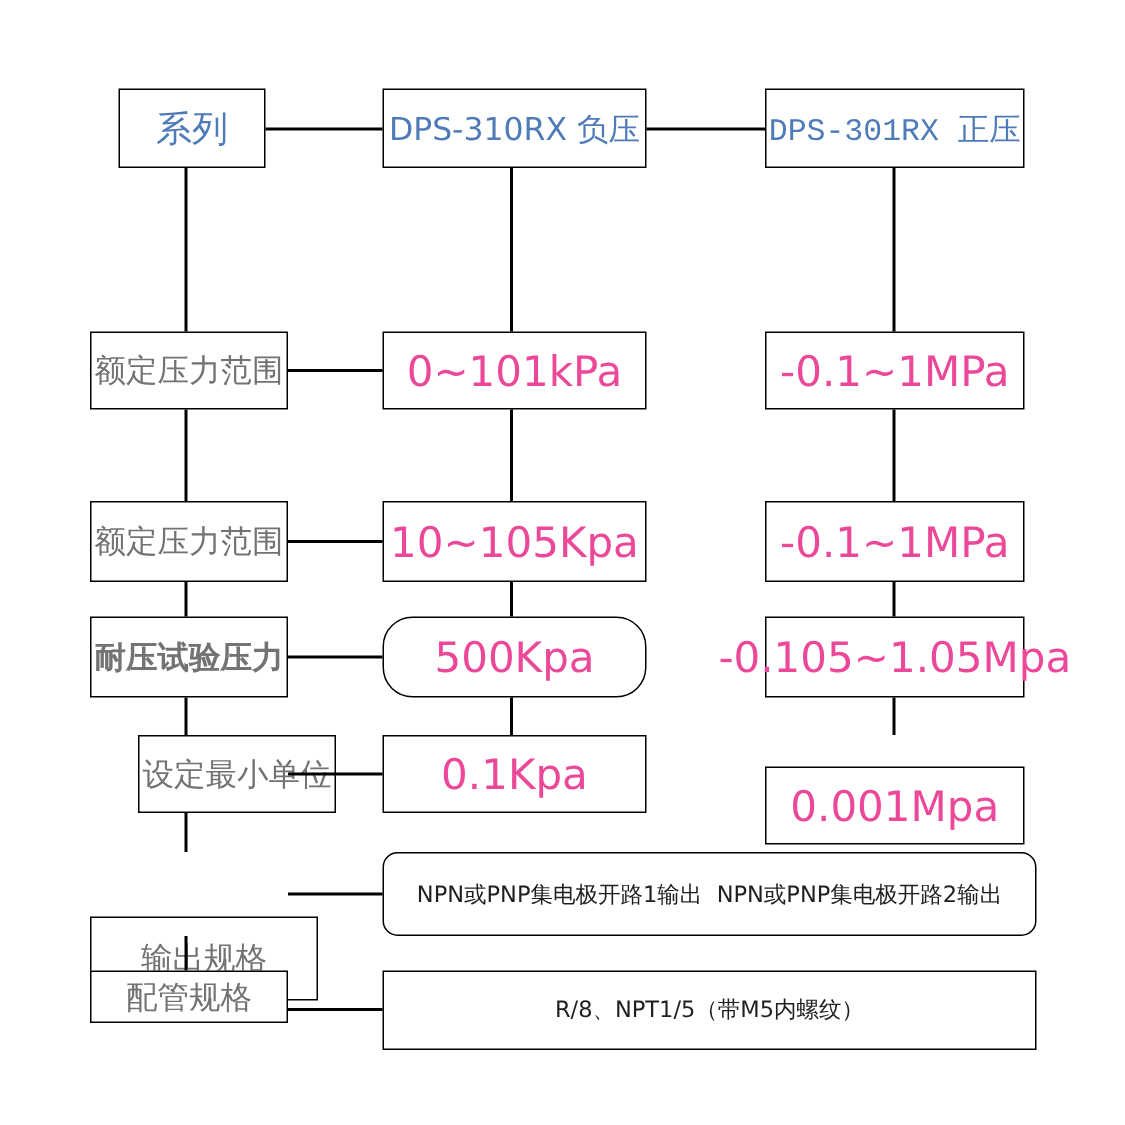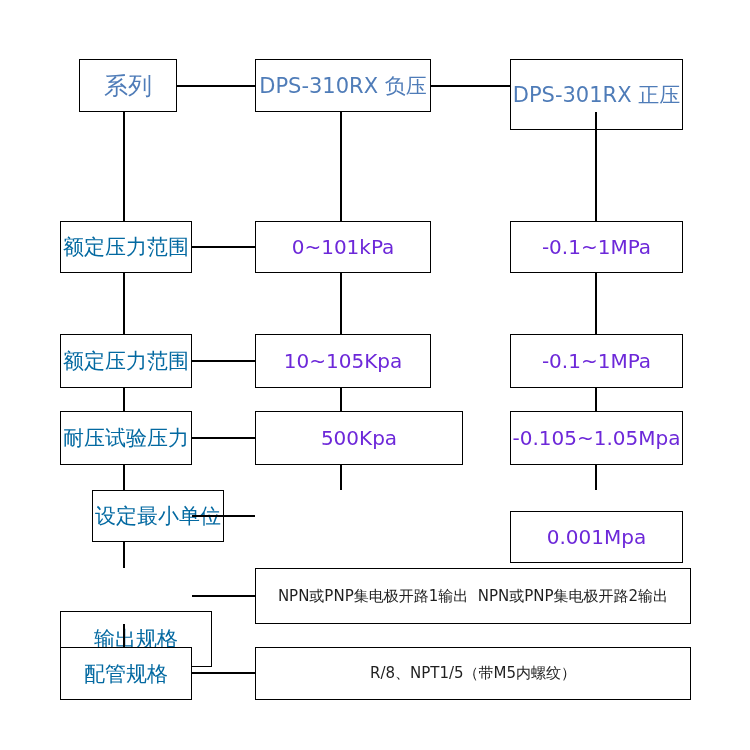--- a/index.html
+++ b/index.html
@@ -20,74 +20,75 @@
     box-sizing: border-box;
     border: 1.5px solid #000000;
     background: #ffffff;
     display: flex;
     align-items: center;
     justify-content: center;
     white-space: pre;
     text-align: center;
   }
   .label-box {
-    color: #0369a1;
+    color: #737373;
     font-size: 21px;
   }
   .series-box {
     color: #4f7cb8;
     font-size: 24px;
   }
   .model-box {
     color: #4f7cb8;
     font-size: 21px;
   }
   .value-box {
-    color: #6d28d9;
-    font-size: 20px;
+    color: #ec4899;
+    font-size: 28px;
   }
   .wide-box {
     color: #1f1f1f;
     font-size: 15px;
   }
   .line {
     position: absolute;
     background: #000000;
   }
   .h-line { height: 1.5px; }
   .v-line { width: 1.5px; }
 </style>
 </head>
 <body>
 
 <div class="canvas">
 
   <div class="box series-box" style="left:79px; top:59px; width:98px; height:53px;">系列</div>
   <div class="box model-box" style="left:255px; top:59px; width:176px; height:53px;">DPS-310RX 负压</div>
-  <div class="box model-box" style="left:510px; top:59px; width:173px; height:71px;">DPS-301RX 正压</div>
+  <div class="box model-box" style="left:510px; top:59px; width:173px; height:53px;font-family:Liberation Mono, monospace;">DPS-301RX 正压</div>
 
   <div class="box label-box" style="left:60px; top:221px; width:132px; height:52px;">额定压力范围</div>
   <div class="box value-box" style="left:255px; top:221px; width:176px; height:52px;">0~101kPa</div>
   <div class="box value-box" style="left:510px; top:221px; width:173px; height:52px;">-0.1~1MPa</div>
 
   <div class="box label-box" style="left:60px; top:334px; width:132px; height:54px;">额定压力范围</div>
   <div class="box value-box" style="left:255px; top:334px; width:176px; height:54px;">10~105Kpa</div>
   <div class="box value-box" style="left:510px; top:334px; width:173px; height:54px;">-0.1~1MPa</div>
 
-  <div class="box label-box" style="left:60px; top:411px; width:132px; height:54px;">耐压试验压力</div>
-  <div class="box value-box" style="left:255px; top:411px; width:208px; height:54px;">500Kpa</div>
+  <div class="box label-box" style="left:60px; top:411px; width:132px; height:54px;font-weight:bold;">耐压试验压力</div>
+  <div class="box value-box" style="left:255px; top:411px; width:176px; height:54px;border-radius:20px;">500Kpa</div>
   <div class="box value-box" style="left:510px; top:411px; width:173px; height:54px;">-0.105~1.05Mpa</div>
 
   <div class="box label-box" style="left:60px; top:490px; width:132px; height:52px;margin-left:32px;">设定最小单位</div>
+  <div class="box value-box" style="left:255px; top:490px; width:176px; height:52px;">0.1Kpa</div>
   <div class="box value-box" style="left:510px; top:490px; width:173px; height:52px;margin-top:21px;">0.001Mpa</div>
 
   <div class="box label-box" style="left:60px; top:568px; width:152px; height:56px;margin-top:43px;">输出规格</div>
-  <div class="box wide-box" style="left:255px; top:568px; width:436px; height:56px;">NPN或PNP集电极开路1输出  NPN或PNP集电极开路2输出</div>
+  <div class="box wide-box" style="left:255px; top:568px; width:436px; height:56px;border-radius:10px;">NPN或PNP集电极开路1输出  NPN或PNP集电极开路2输出</div>
 
-  <div class="box label-box" style="left:60px; top:647px; width:132px; height:53px;">配管规格</div>
+  <div class="box label-box" style="left:60px; top:647px; width:132px; height:35px;">配管规格</div>
   <div class="box wide-box" style="left:255px; top:647px; width:436px; height:53px;">R/8、NPT1/5（带M5内螺纹）</div>
 
   <div class="line h-line" style="left:177px; top:85px;  width:78px;"></div>
   <div class="line h-line" style="left:431px; top:85px;  width:79px;"></div>
   <div class="line h-line" style="left:192px; top:246px; width:63px;"></div>
   <div class="line h-line" style="left:192px; top:360px; width:63px;"></div>
   <div class="line h-line" style="left:192px; top:437px; width:63px;"></div>
   <div class="line h-line" style="left:192px; top:515px; width:63px;"></div>
   <div class="line h-line" style="left:192px; top:595px; width:63px;"></div>
   <div class="line h-line" style="left:192px; top:672px; width:63px;"></div>

